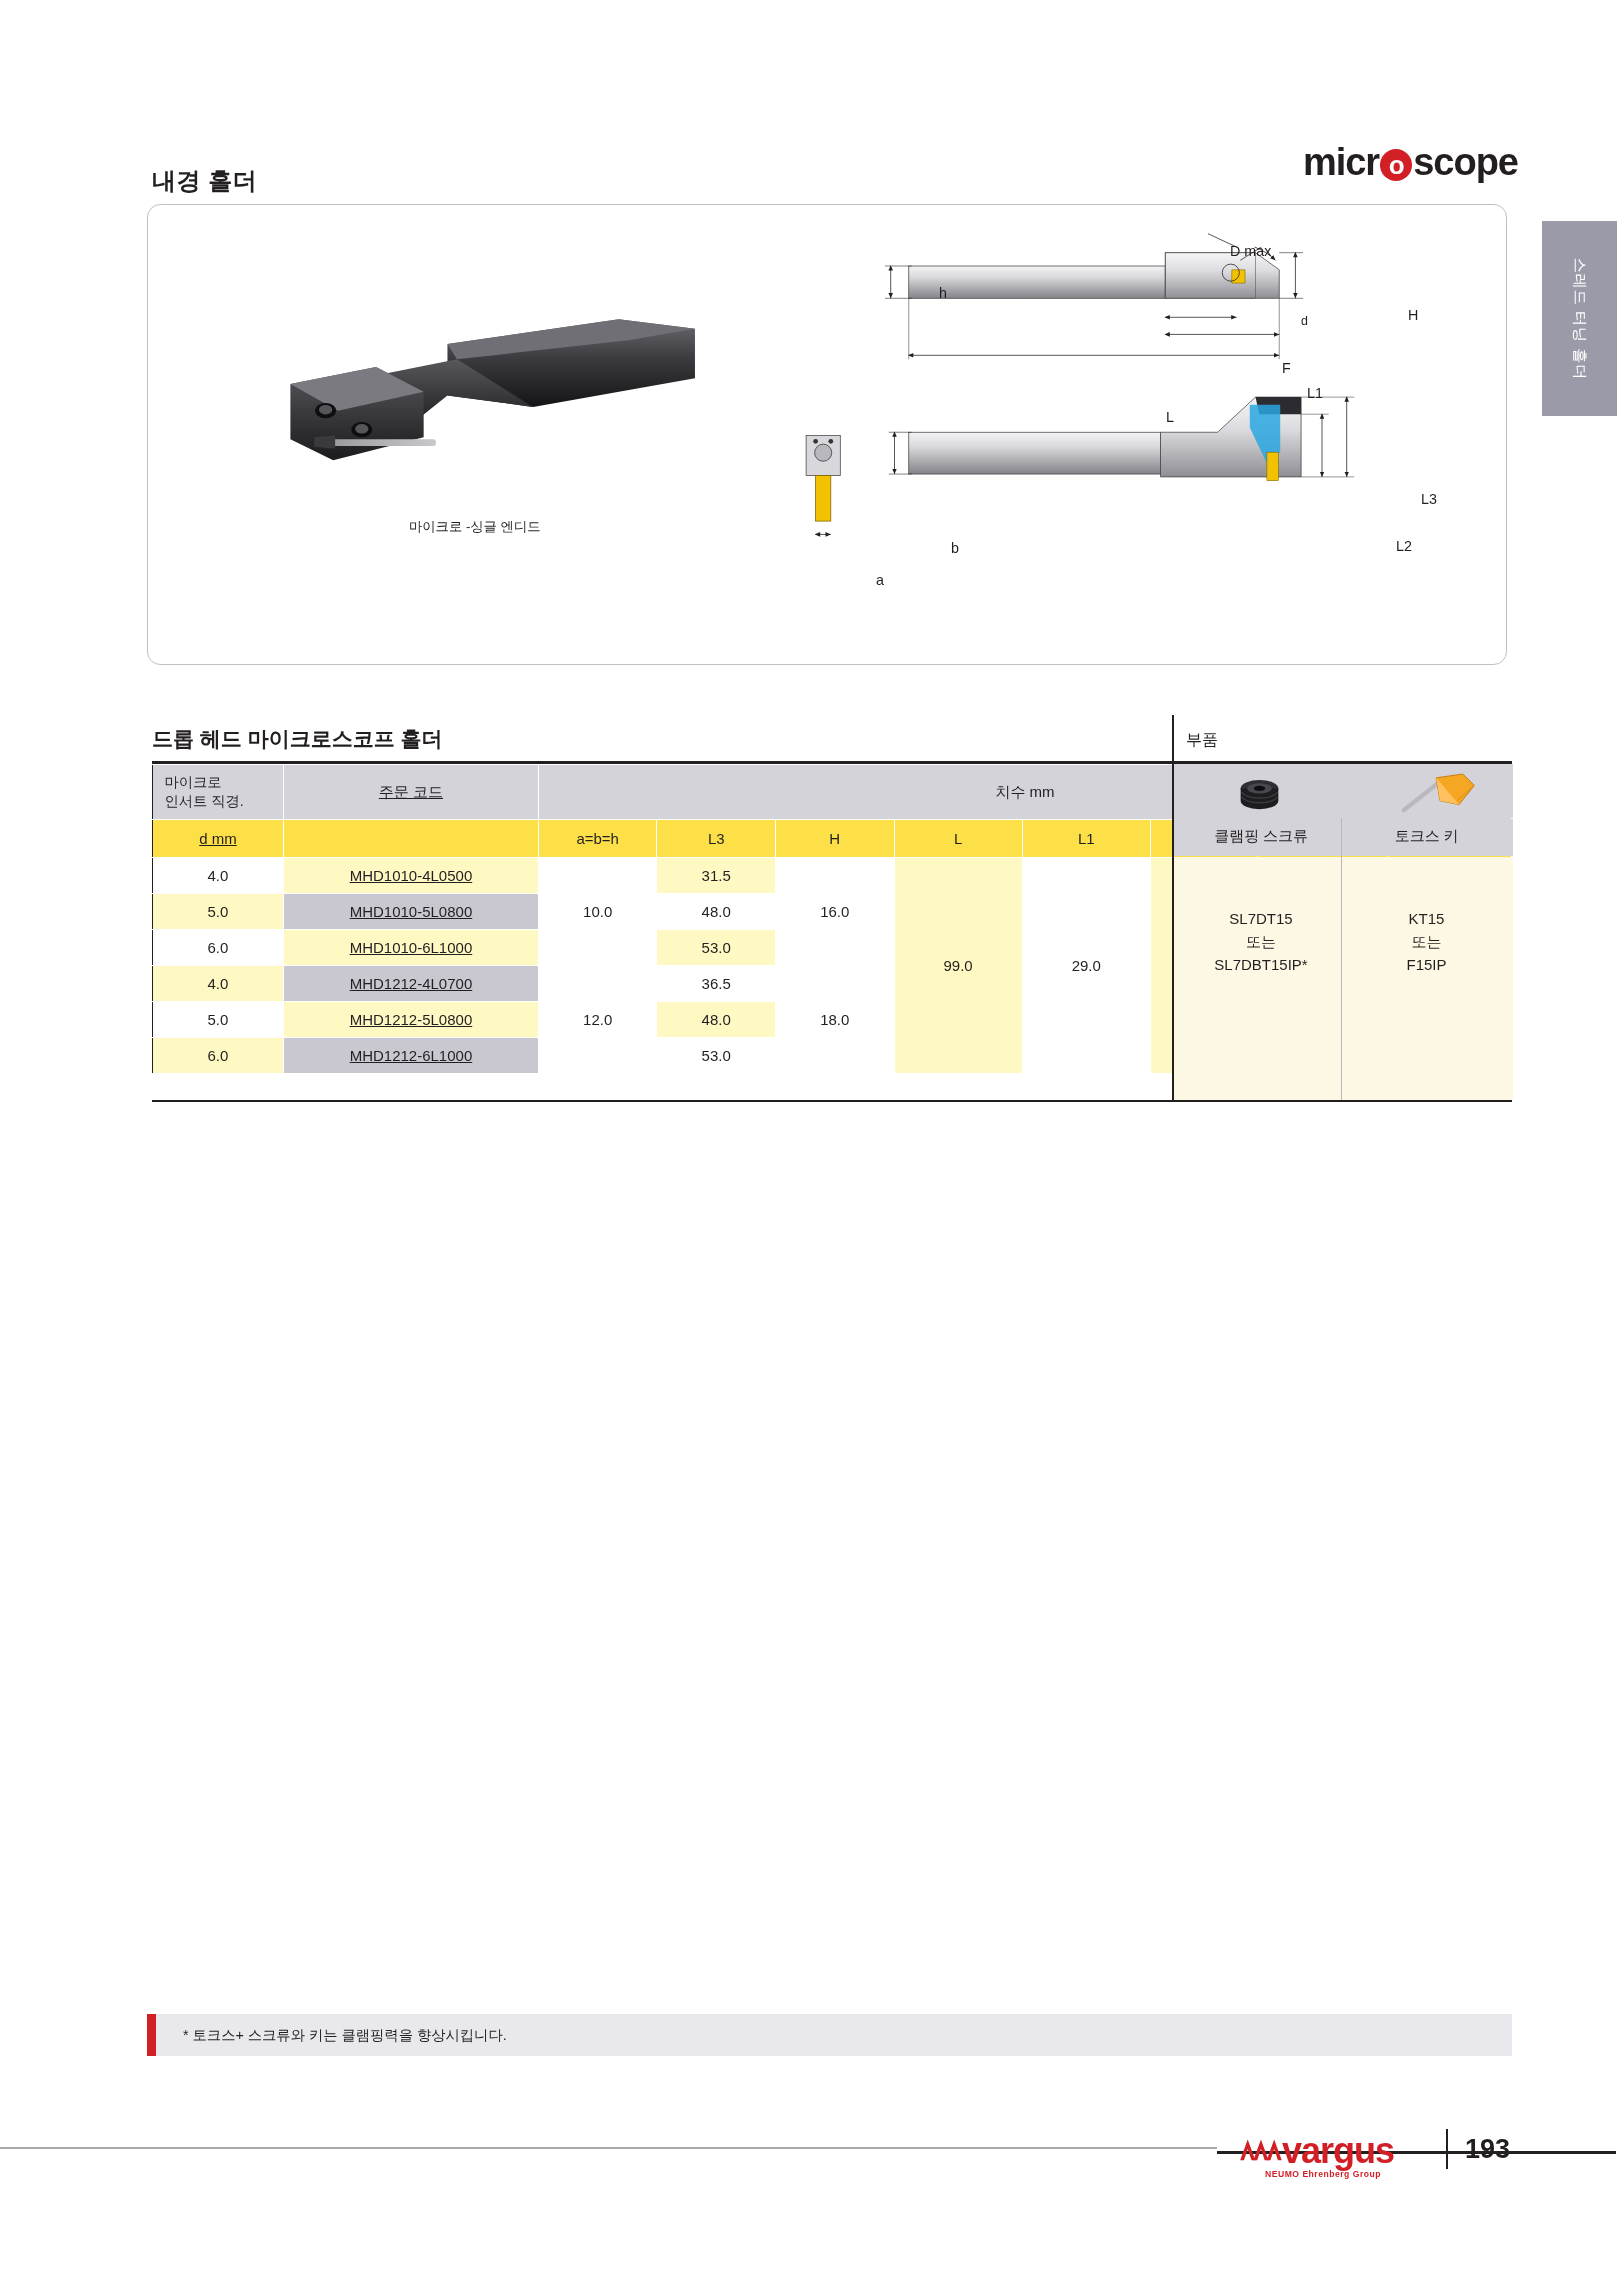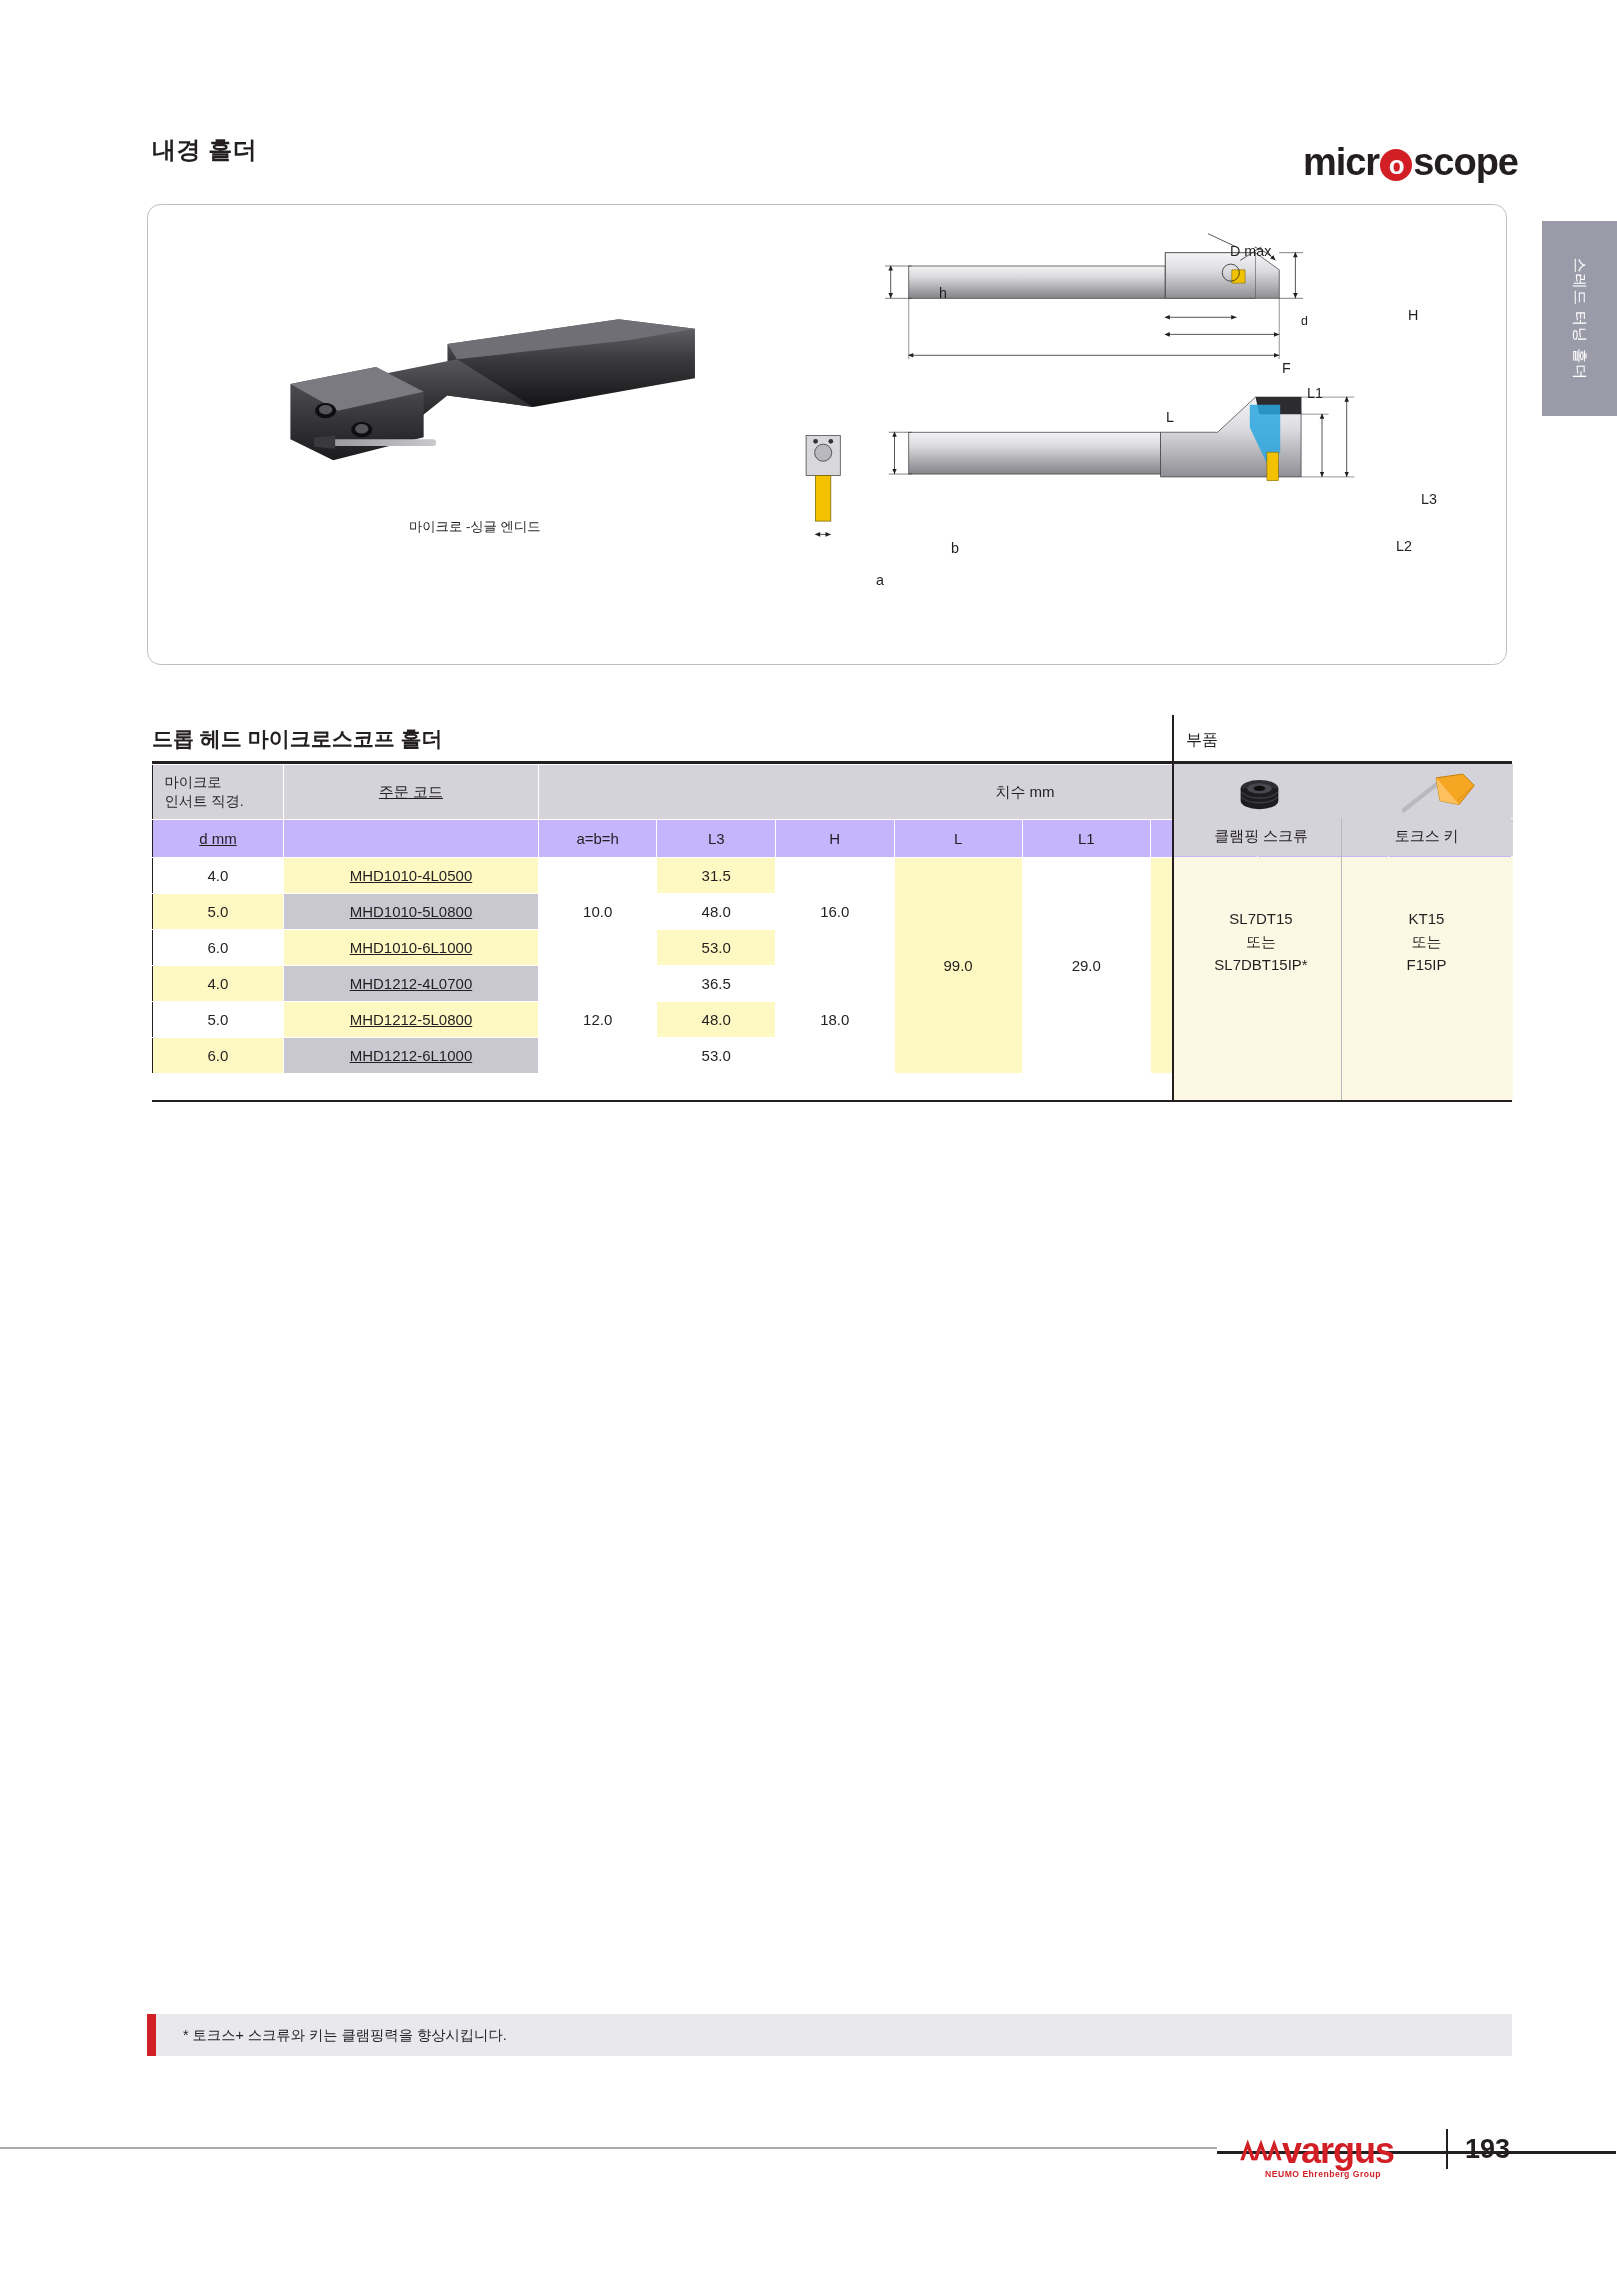--- a/index.html
+++ b/index.html
@@ -9,21 +9,21 @@
     background: #ffffff;
     font-family: "Liberation Sans", sans-serif;
     color: #231f20;
     position: relative;
     overflow: hidden;
   }
   .page { position:absolute; left:0; top:0; width:1618px; height:2269px; }
 
   
   .hdr-title {
-    position:absolute; left:152px; top:134px;
+    position:absolute; left:152px; top:165px;
     font-size:24px; font-weight:bold; letter-spacing:0.5px;
   }
   .brand {
     position:absolute; right:100px; top:141px;
     font-size:38px; font-weight:bold; letter-spacing:-1px;
   }
   .brand .o-ring {
     display:inline-block; width:32px; height:32px; border-radius:50%;
     background:#d21f26; color:#ffffff; text-align:center; line-height:32px;
     font-size:26px; font-weight:bold; vertical-align:1px; margin:0 1px;
@@ -75,21 +75,21 @@
   table.spec {
     position:absolute; left:152px; top:764px; width:1360px;
     border-collapse:collapse; font-size:15px;
   }
   table.spec td, table.spec th {
     border:1px solid #ffffff;
     text-align:center; vertical-align:middle; font-weight:normal;
     padding:0;
   }
   .hdr-gray { background:#d4d3da; height:55px; }
-  .hdr-gray2 { background:#c4b5fd; height:38px; }
+  .hdr-gray2 { background:#fde047; height:38px; }
   .c-dark { background:#c9c8d1; }
   .c-light { background:#fef9c3; }
   .c-white { background:#ffffff; }
   .left-pad { text-align:left; padding-left:15px;text-decoration:underline; }
   .row-h { height:36px; }
   .outer-border { border-left:1px solid #231f20 !important; }
   .tbl-botline {
     position:absolute; left:152px; top:1100px; width:1360px; height:1.9px; background:#231f20;
   }
   .vsep-parts {

